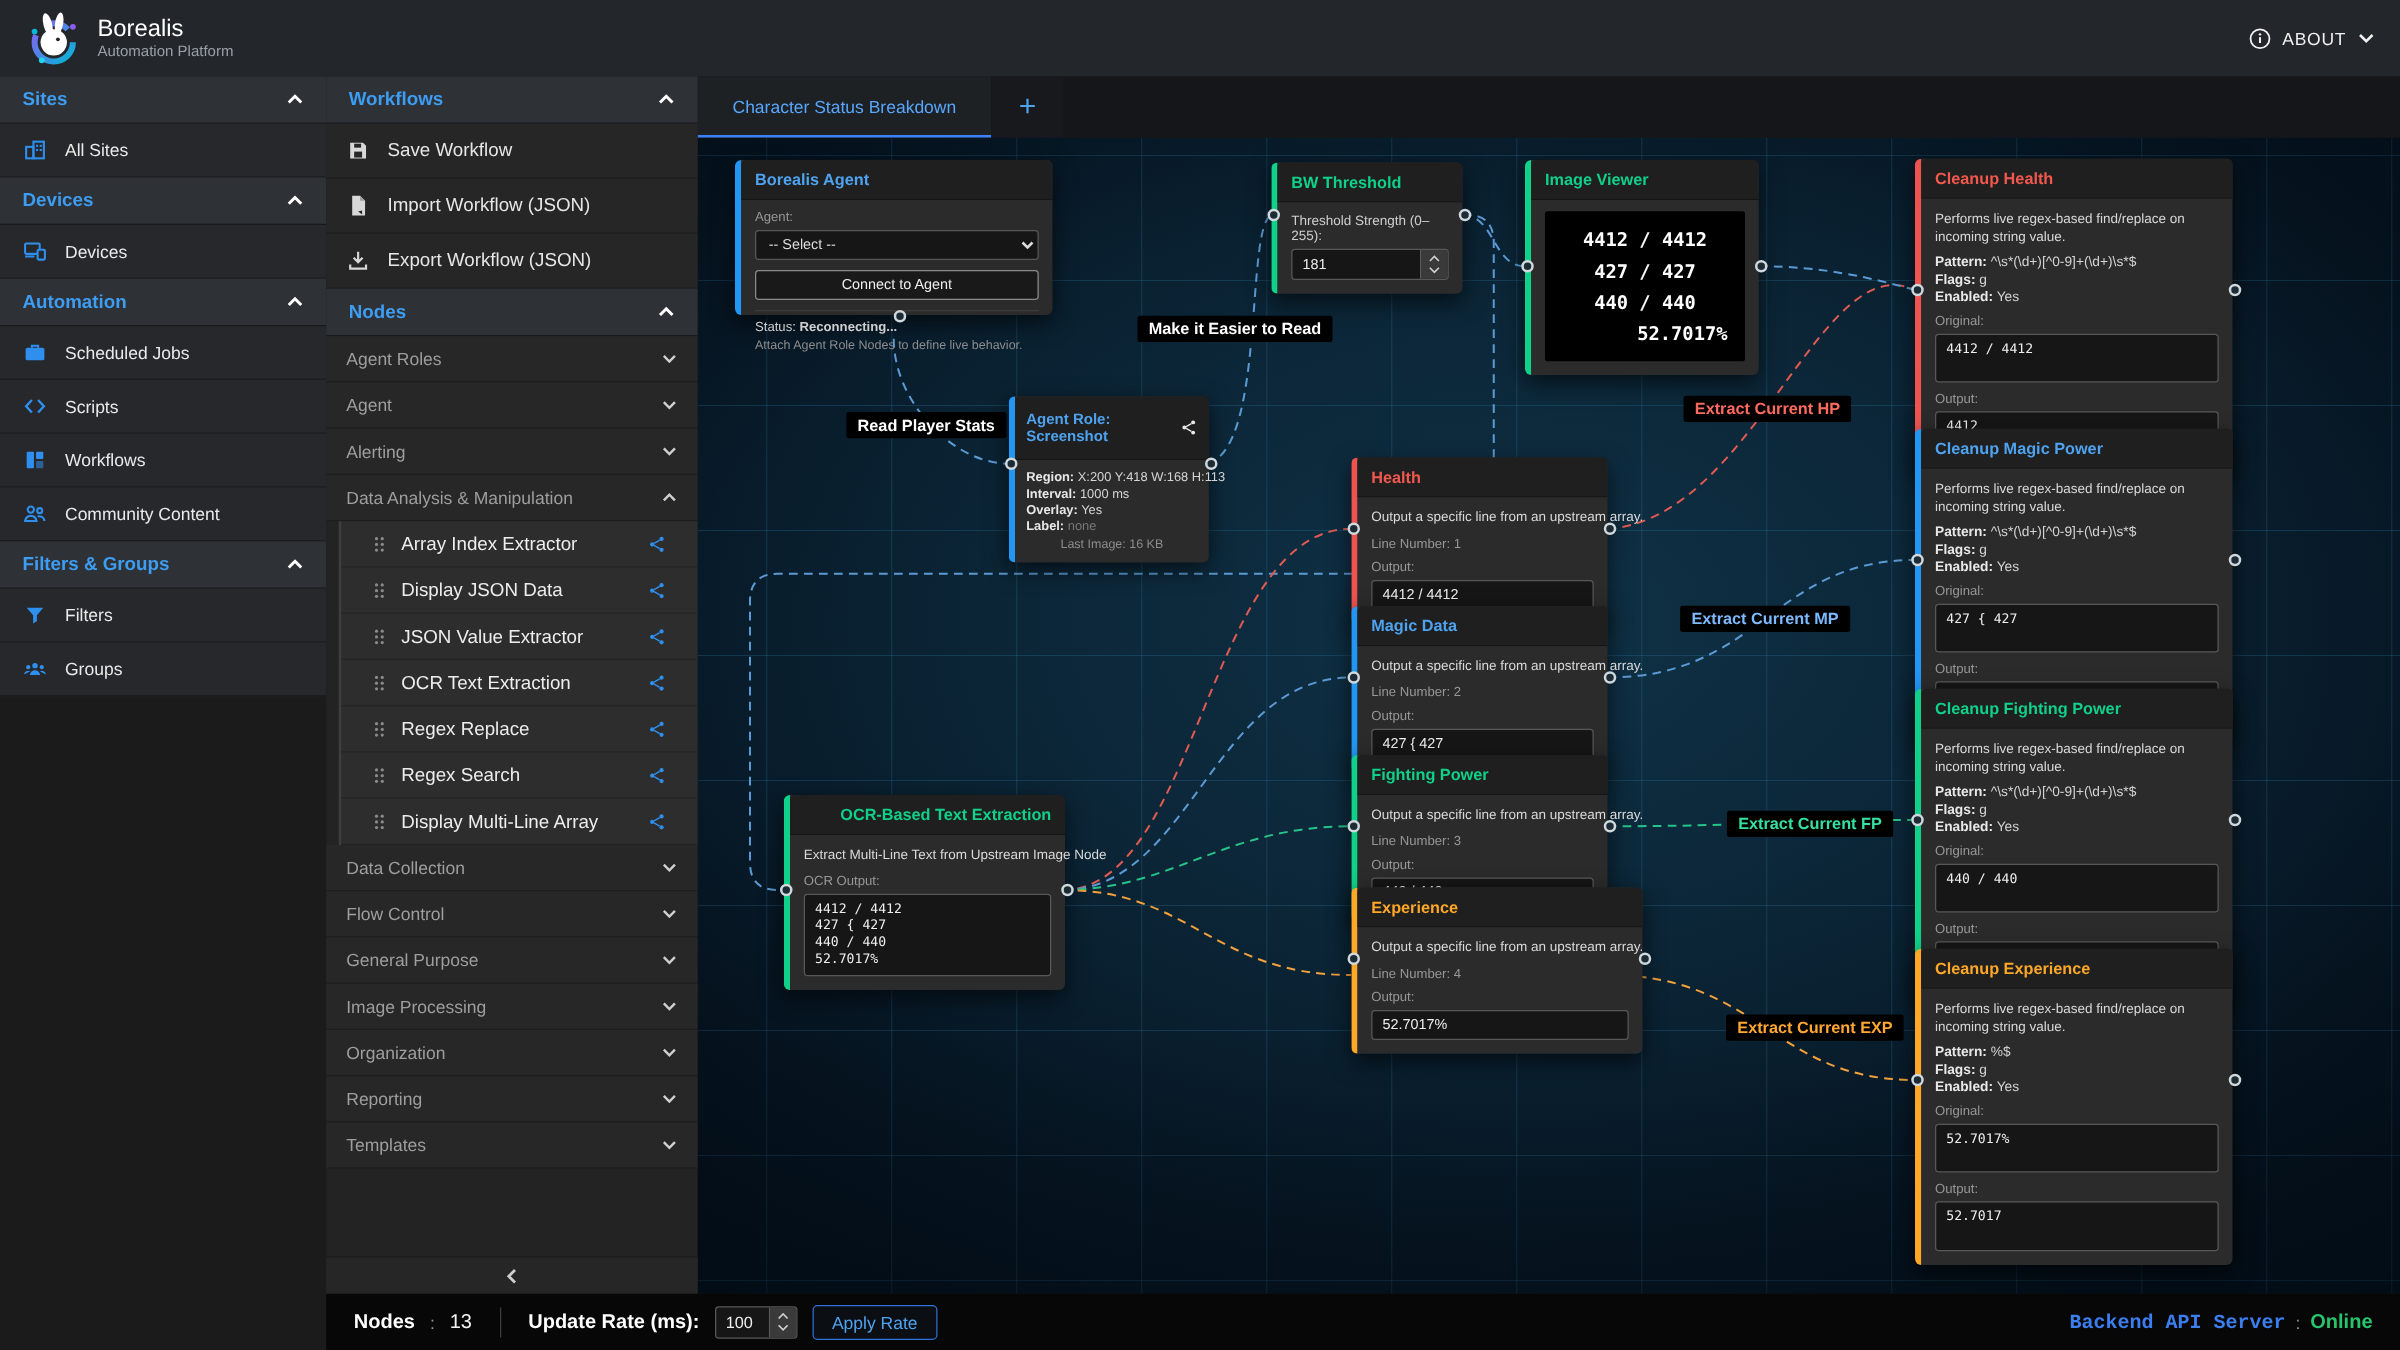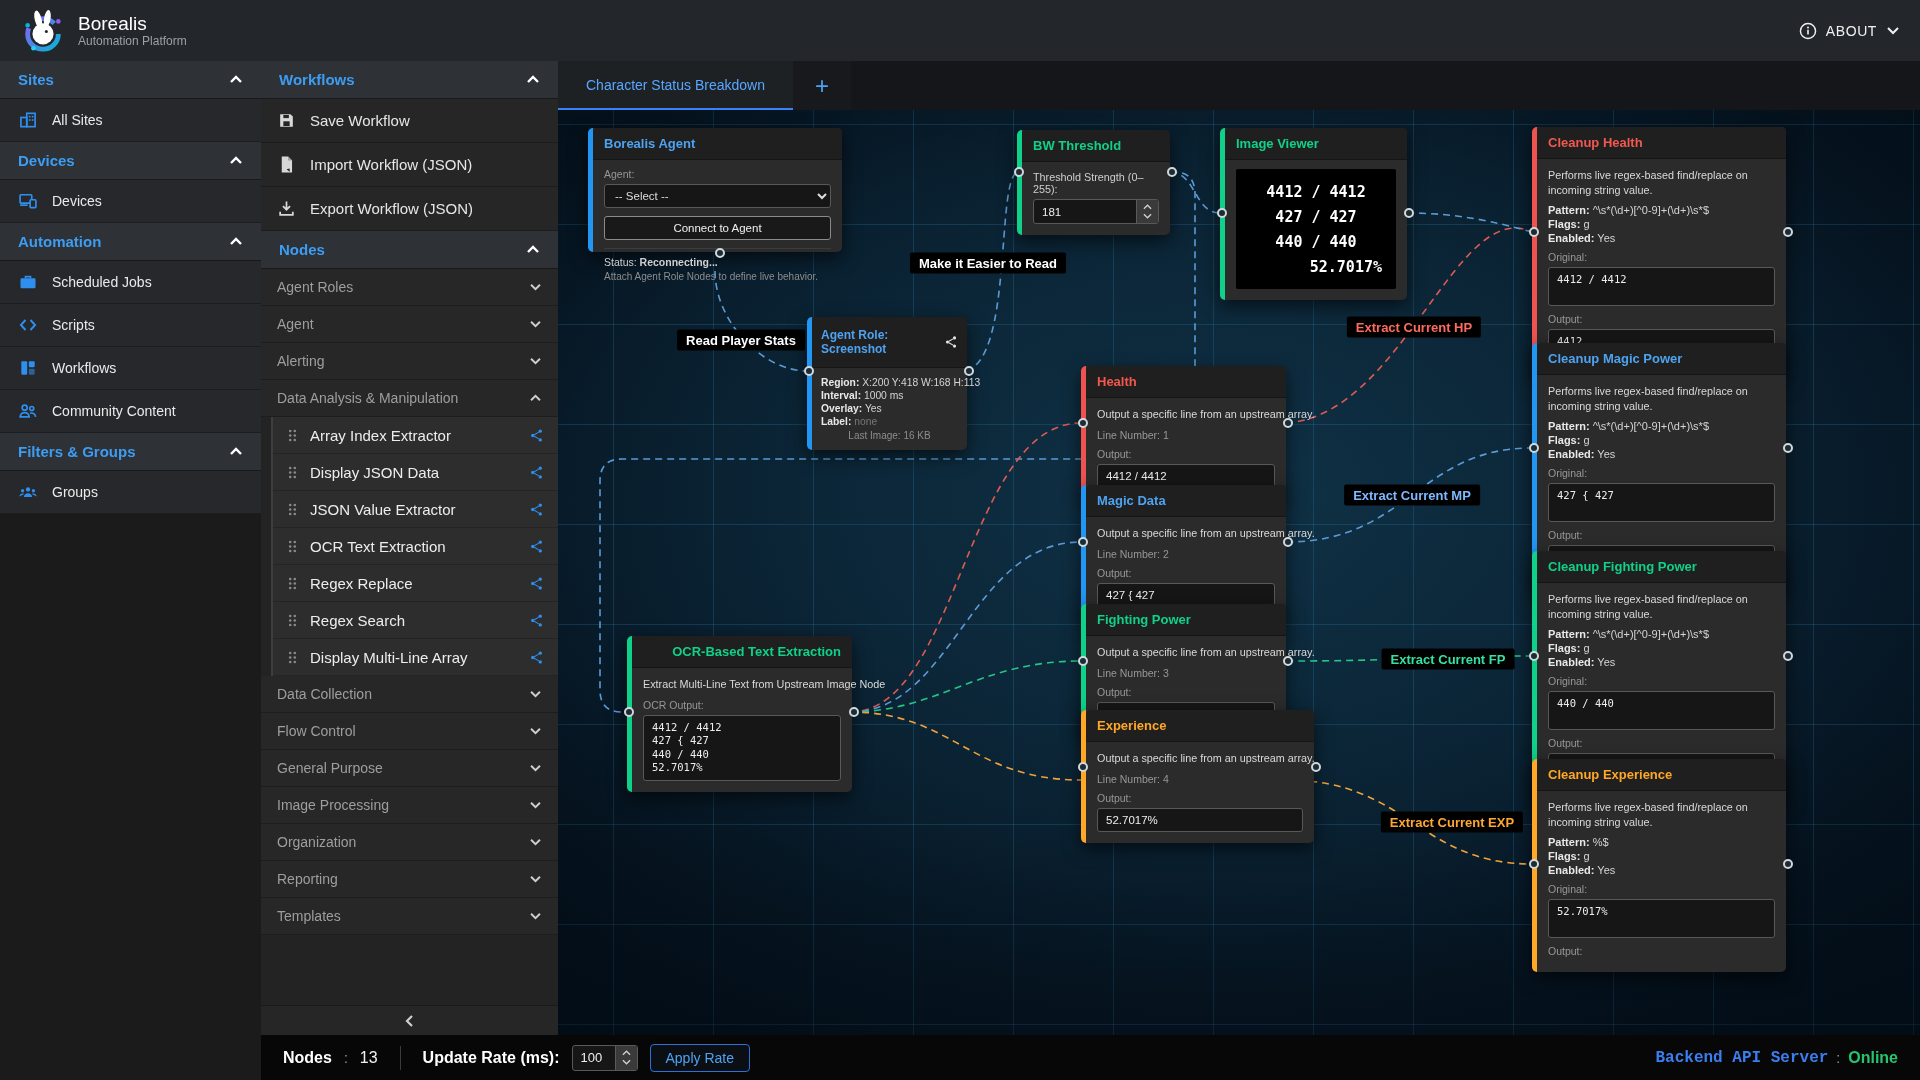--- a/index.html
+++ b/index.html
@@ -27,21 +27,21 @@
   .s1-item svg { flex:0 0 auto; }
 
   
   .sidebar2 { position:absolute; top:61px; left:261px; width:297px; bottom:45px; background:#232323;
     display:flex; flex-direction:column; z-index:20; }
   .s2-menu-item { display:flex; align-items:center; gap:14px; height:44px; padding:0 16px;
     background:#262626; font-size:15px; color:#e6e6e6; border-bottom:1px solid #1c1c1c; cursor:pointer; }
   .s2-cat { display:flex; align-items:center; justify-content:space-between; height:37px; padding:0 16px;
     background:#272727; font-size:14px; color:#9e9e9e; border-bottom:1px solid #1d1d1d; cursor:pointer; }
   .s2-items { background:#2d2d2d; margin-left:10px; border-left:2px solid #3e3e3e; }
-  .s2-node-item { display:flex; align-items:center; gap:12px; height:37px; padding:0 14px;
+  .s2-node-item { display:flex; align-items:center; gap:12px; height:37px; padding:0 25px;
     font-size:15px; color:#ededed; border-bottom:1px solid #242424; cursor:grab; }
   .s2-node-item .share { margin-left:auto; }
   .s2-collapse { margin-top:auto; height:30px; background:#262626; border-top:1px solid #1a1a1a;
     display:flex; align-items:center; justify-content:center; cursor:pointer; }
 
   
   .tabbar { position:absolute; left:558px; right:0; top:61px; height:49px; background:#141619;
     display:flex; align-items:stretch; z-index:10; }
   .tab { display:flex; align-items:center; padding:0 28px; background:#1e2124; color:#58a6ff;
     font-size:14px; border-bottom:2px solid #3b82f6; cursor:pointer; }
@@ -260,20 +260,28 @@
       <span>Filters &amp; Groups</span>
       <span class="icon">
           <svg width="14" height="9" viewBox="0 0 14 9">
             <path d="M2 7l5-5 5 5" fill="none" stroke="#fff" stroke-width="2.4"></path>
           </svg>
         </span>
     </div>
     <div class="s1-item">
       <span class="icon">
         <svg width="20" height="20" viewBox="0 0 24 24">
+            <path d="M4 5h16l-6.2 7.2V18l-3.6 2.2v-8L4 5z" fill="#2f8fef"></path>
+          </svg>
+      </span>
+      <span>Filters</span>
+    </div>
+    <div class="s1-item">
+      <span class="icon">
+        <svg width="20" height="20" viewBox="0 0 24 24">
             <circle cx="12" cy="9" r="2.6" fill="#2f8fef"></circle>
             <circle cx="5.5" cy="10.5" r="2" fill="#2f8fef"></circle>
             <circle cx="18.5" cy="10.5" r="2" fill="#2f8fef"></circle>
             <path d="M7 18c.5-3 2.5-4.5 5-4.5s4.5 1.5 5 4.5zM1.5 17.5c.4-2.4 2-3.6 4-3.6 .8 0 1.5.2 2.1.5M22.5 17.5c-.4-2.4-2-3.6-4-3.6-.8 0-1.5.2-2.1.5" fill="#2f8fef"></path>
           </svg>
       </span>
       <span>Groups</span>
     </div>
   </div>
 
@@ -850,20 +858,21 @@
           <span class="ttl">Cleanup Experience</span>
         </div>
       <div class="bd">
         <div class="desc wrap">Performs live regex-based find/replace on incoming string value.</div>
         <div class="kv"><span class="k">Pattern:</span> <span class="v">%$</span></div>
         <div class="kv"><span class="k">Flags:</span> <span class="v">g</span></div>
         <div class="kv"><span class="k">Enabled:</span> <span class="v">Yes</span></div>
         <div class="field-label">Original:</div>
         <textarea class="tinput" rows="2" style="">52.7017%</textarea>
         <div class="field-label">Output:</div>
+        <textarea class="tinput" rows="2" style="">52.7017</textarea>
       </div>
       <span class="port port-left" style="top:100px"></span>
       <span class="port port-right" style="top:100px"></span>
     </div>
   </div>
 
   <div class="bottombar">
     <span class="bb-strong">Nodes</span>
     <span class="bb-sep">:</span>
     <span class="bb-val">13</span>

